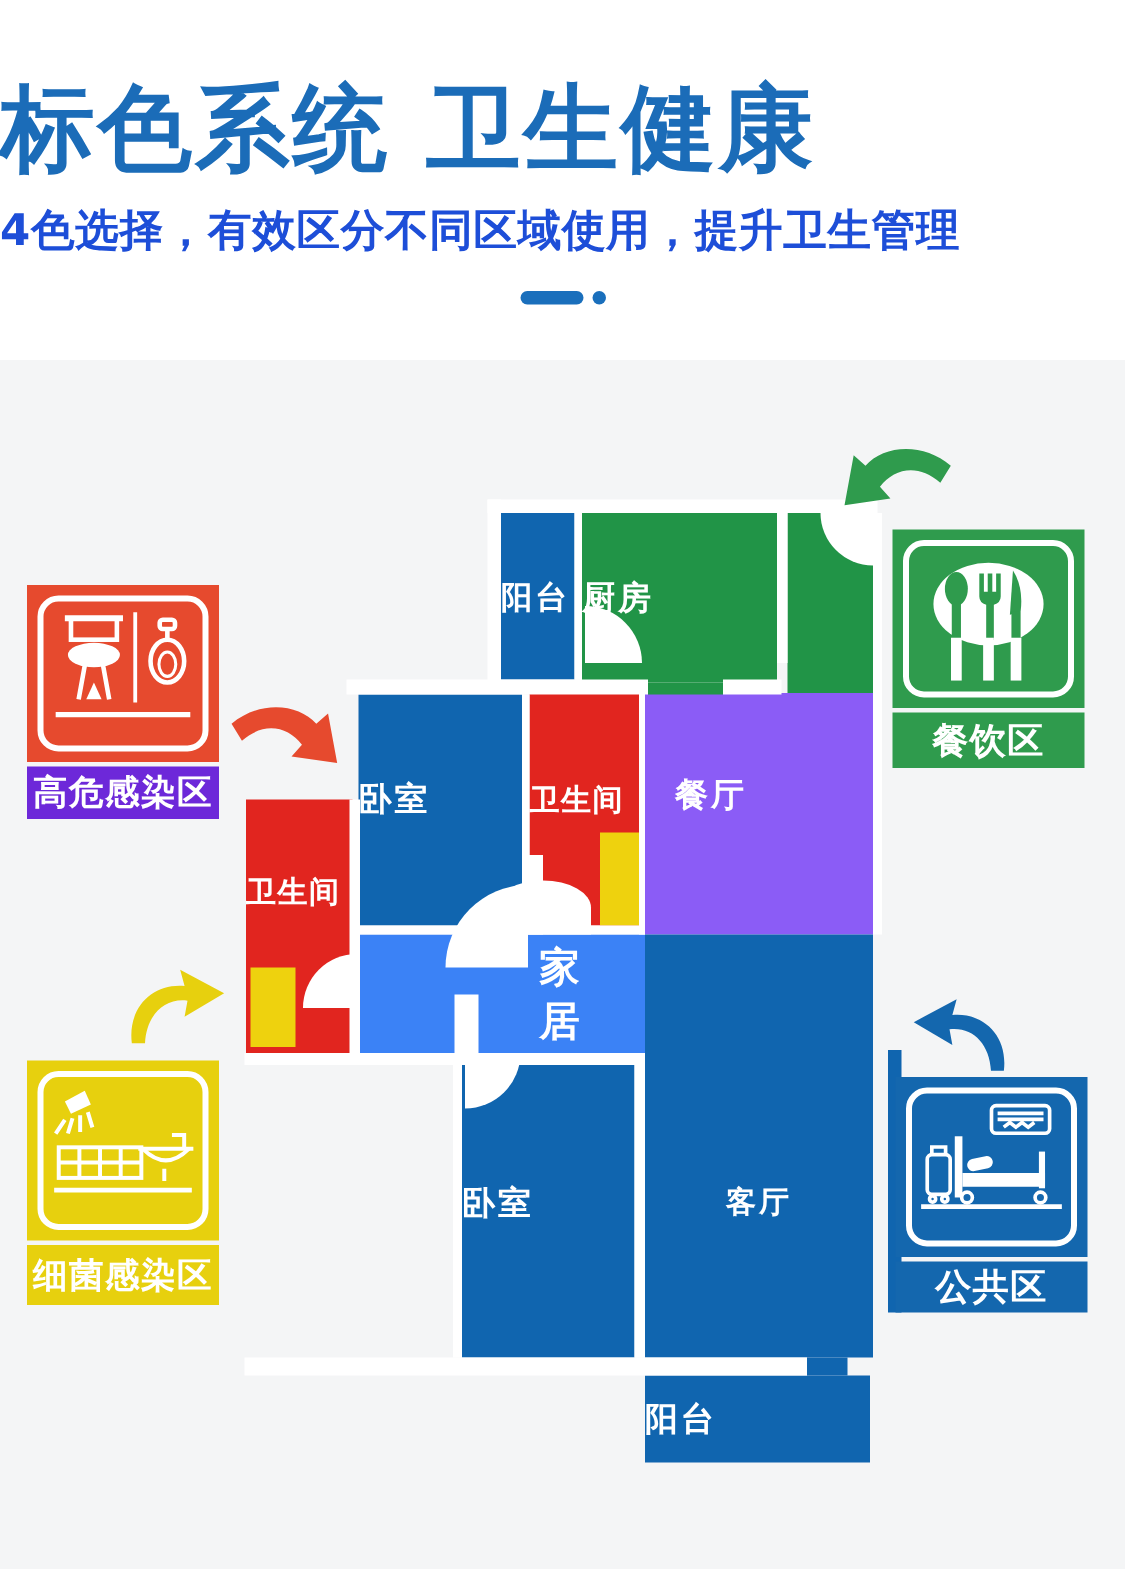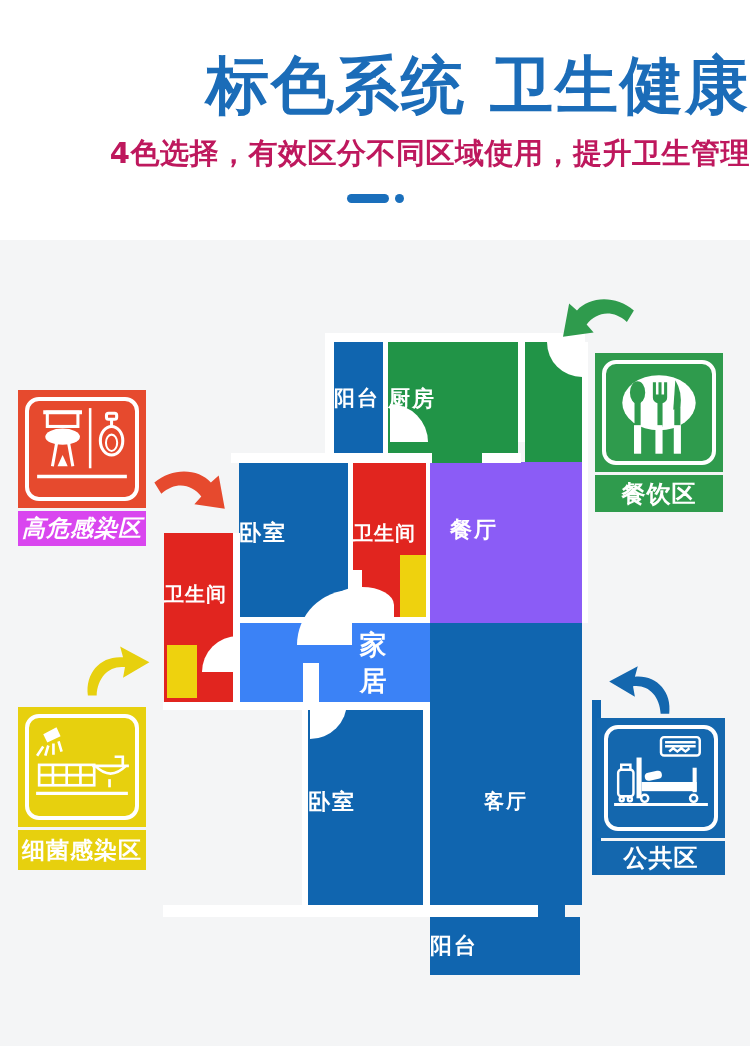--- a/index.html
+++ b/index.html
@@ -1,18 +1,18 @@
 <!DOCTYPE html>
 <html><head>
 <meta charset="utf-8">
 <style>
   html,body{margin:0;padding:0;background:#fff;}
   body{width:750px;height:1046px;overflow:hidden;position:relative;
        font-family:"DejaVu Sans","Liberation Sans",sans-serif;}
-  .header{height:240px;text-align:right;}
+  .header{height:240px;text-align:left;}
   .title{margin:0;padding-top:50px;font-size:63px;font-weight:900;letter-spacing:2px;line-height:1.15;}
   .subtitle{margin:12px 0 0 0;font-size:29px;font-weight:600;letter-spacing:.5px;}
   .divider{margin-top:20px;display:flex;align-items:center;justify-content:center;gap:6px;}
   .divider .bar{width:42px;height:9px;border-radius:5px;display:inline-block;}
   .divider .dot{width:9px;height:9px;border-radius:50%;display:inline-block;}
   .plan{position:relative;width:750px;height:806px;}
   .abs{position:absolute;}
   .room{position:absolute;display:flex;align-items:center;justify-content:flex-start;
         color:#fff;font-weight:600;font-size:22px;letter-spacing:2px;}
   .wall{position:absolute;background:#fff;}
@@ -23,21 +23,21 @@
   .badge-art{position:absolute;inset:13px;}
   .badge-label{margin-top:3px;display:flex;align-items:center;justify-content:center;
                color:#fff;font-weight:700;font-size:24px;letter-spacing:1px;}
   .roomlabel-abs{position:absolute;color:#fff;font-weight:600;font-size:20px;letter-spacing:2px;}
 </style>
 </head>
 <body style="background: rgb(255, 255, 255);">
 
 <div class="header">
   <h1 class="title" style="color: rgb(27, 108, 184);">标色系统 卫生健康</h1>
-  <p class="subtitle" style="color: #be185d;">4色选择，有效区分不同区域使用，提升卫生管理</p>
+  <p class="subtitle" style="color: #1d4ed8;">4色选择，有效区分不同区域使用，提升卫生管理</p>
   <div class="divider">
     <span class="bar" style="background-color: rgb(26, 111, 188);"></span>
     <span class="dot" style="background-color: rgb(26, 111, 188);"></span>
   </div>
 </div>
 
 <div class="plan" style="background-color: rgb(244, 245, 246);">
 
   <div class="room" style="left: 334px; top: 102px; width: 49px; height: 111px; font-size: 21px; background-color: rgb(16, 101, 175);">
     <span>阳台</span>
@@ -142,21 +142,21 @@
           <path d="M26,62 l5,-11 l5,11 z" fill="#fff" stroke="none"></path>
           <line x1="58" y1="5" x2="58" y2="64" stroke-width="2.5"></line>
           <rect x="74" y="10" width="10" height="6" rx="2"></rect>
           <line x1="79" y1="16" x2="79" y2="23"></line>
           <ellipse cx="79" cy="37" rx="11" ry="14"></ellipse>
           <ellipse cx="79" cy="39" rx="5.5" ry="8" stroke-width="2"></ellipse>
           <line x1="6" y1="72" x2="94" y2="72" stroke-width="3.5"></line>
         </g>
       </svg>
     </div>
-    <div class="badge-label" style="height: 35px; font-size: 23px; background-color: #d946ef; font-style: italic;">高危感染区</div>
+    <div class="badge-label" style="height: 35px; font-size: 23px; background-color: #6d28d9;">高危感染区</div>
   </div>
 
   <div class="badge" style="left:18px;top:467px;width:128px;">
     <div class="badge-icon" style="height: 120px; background-color: rgb(231, 208, 14);">
       <div class="badge-frame"></div>
       <svg class="badge-art" viewBox="0 0 100 84">
         <g fill="none" stroke="#fff" stroke-width="2.6">
           <path d="M12,14 L25,7 L29,16 L16,22 Z" fill="#fff" stroke="none"></path>
           <path d="M17,25 l-3,10 M22,23 l0,11 M27,21 l3,10 M12,26 l-6,9"></path>
           <rect x="8" y="44" width="54" height="20"></rect>

